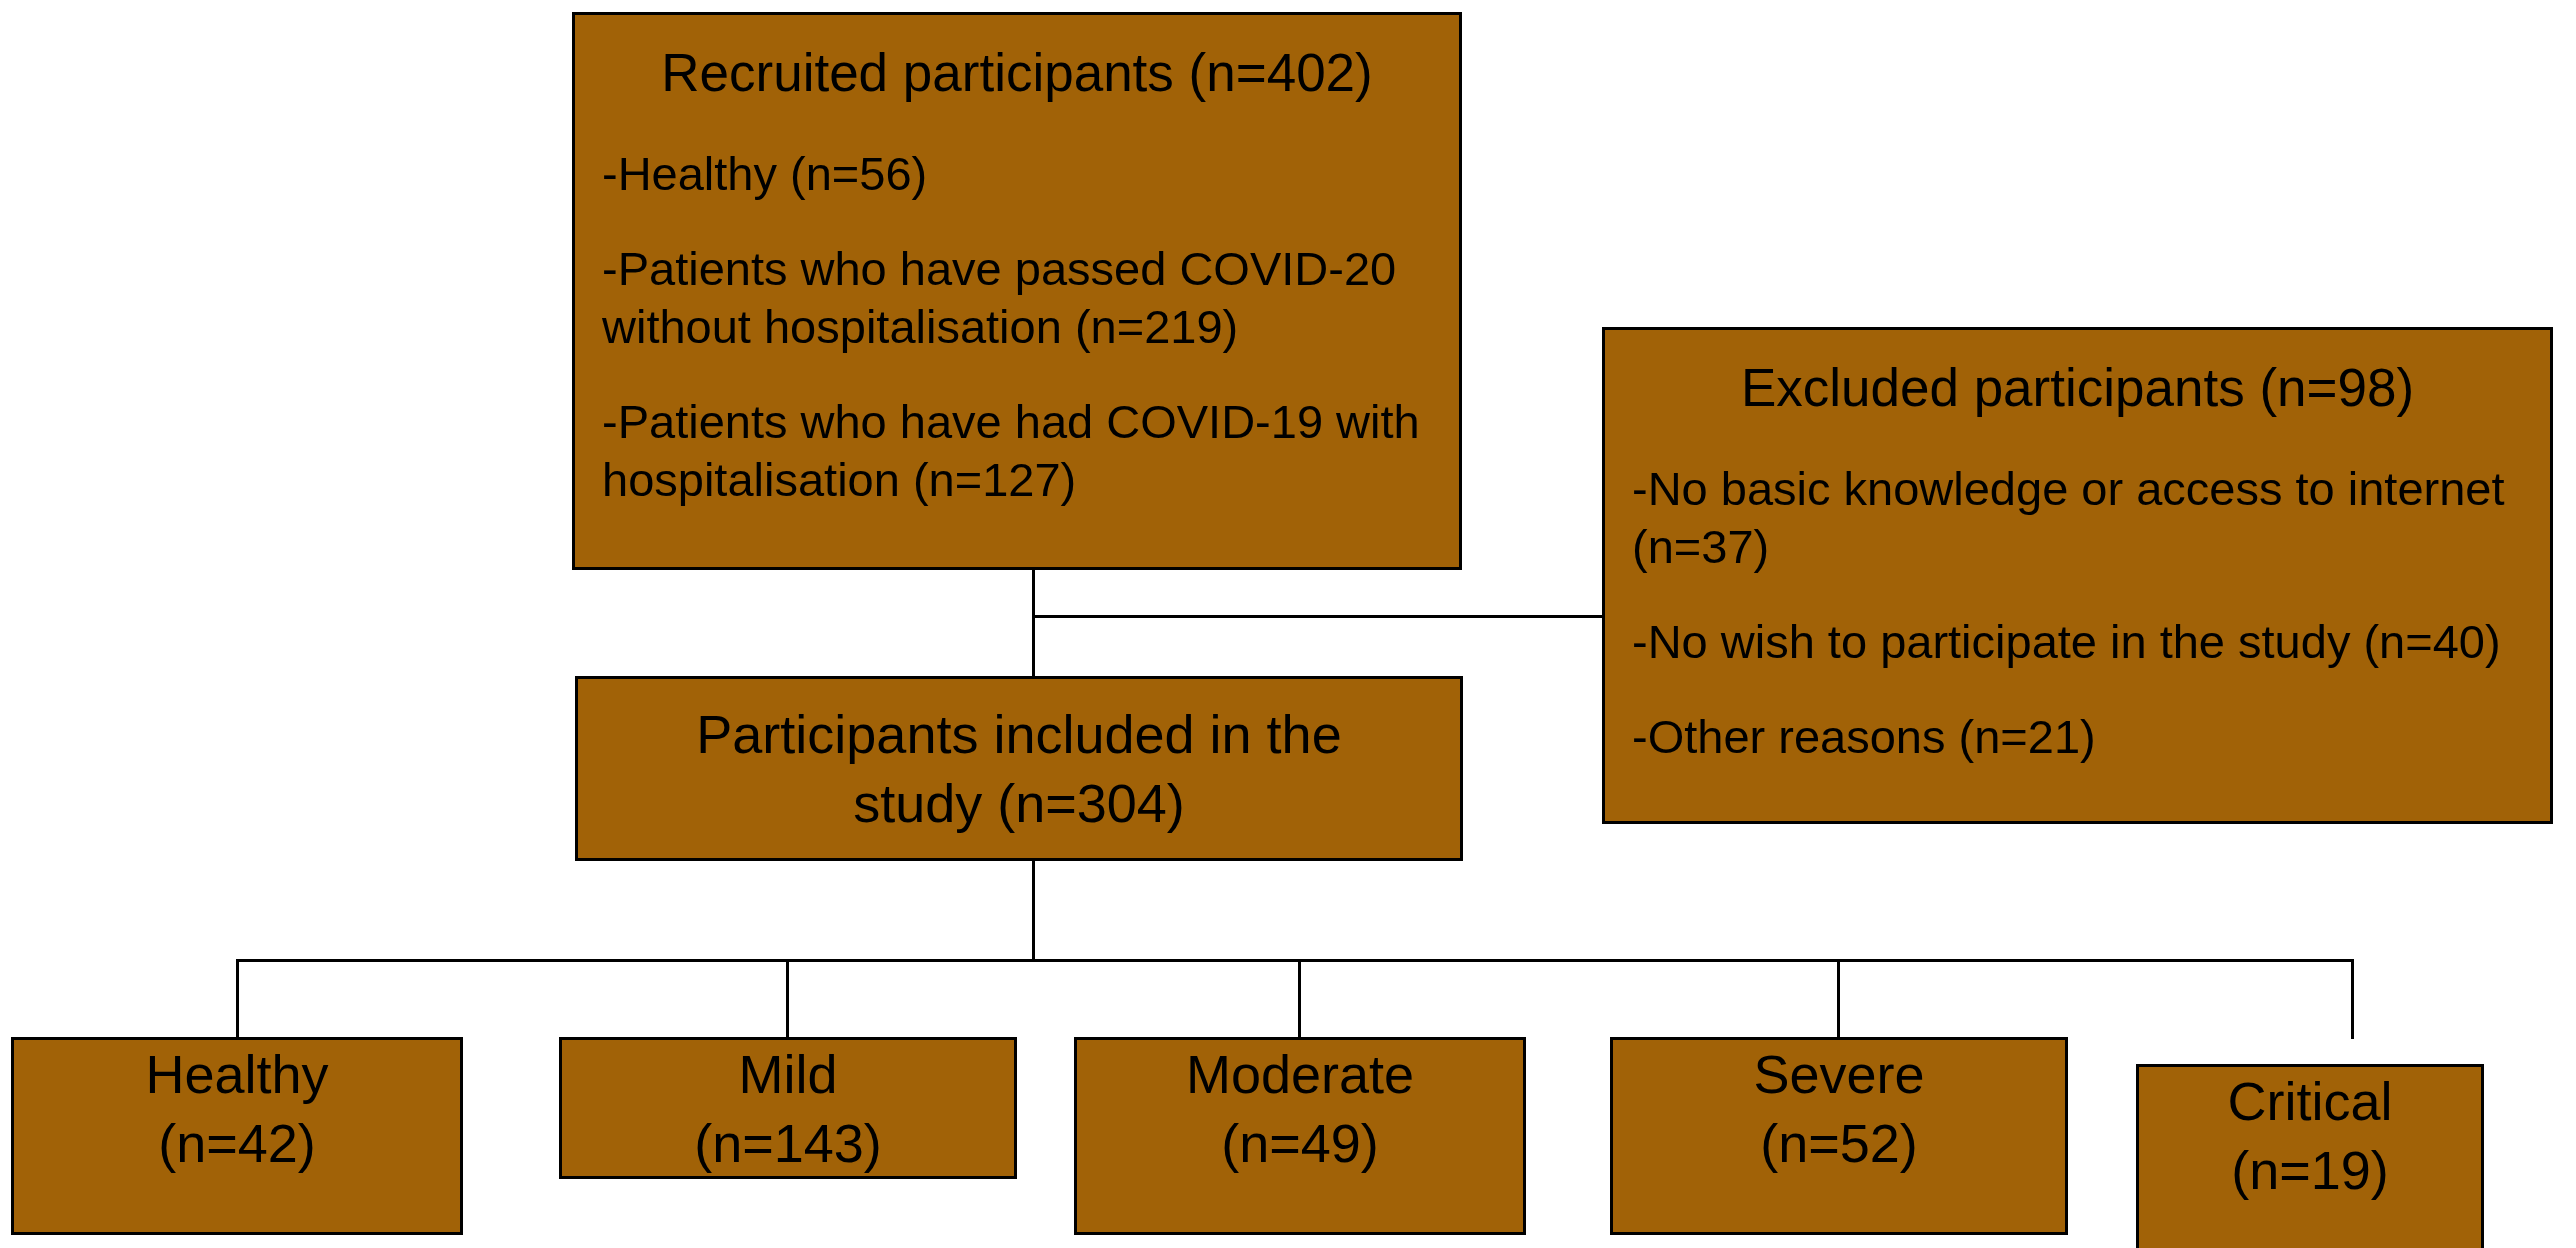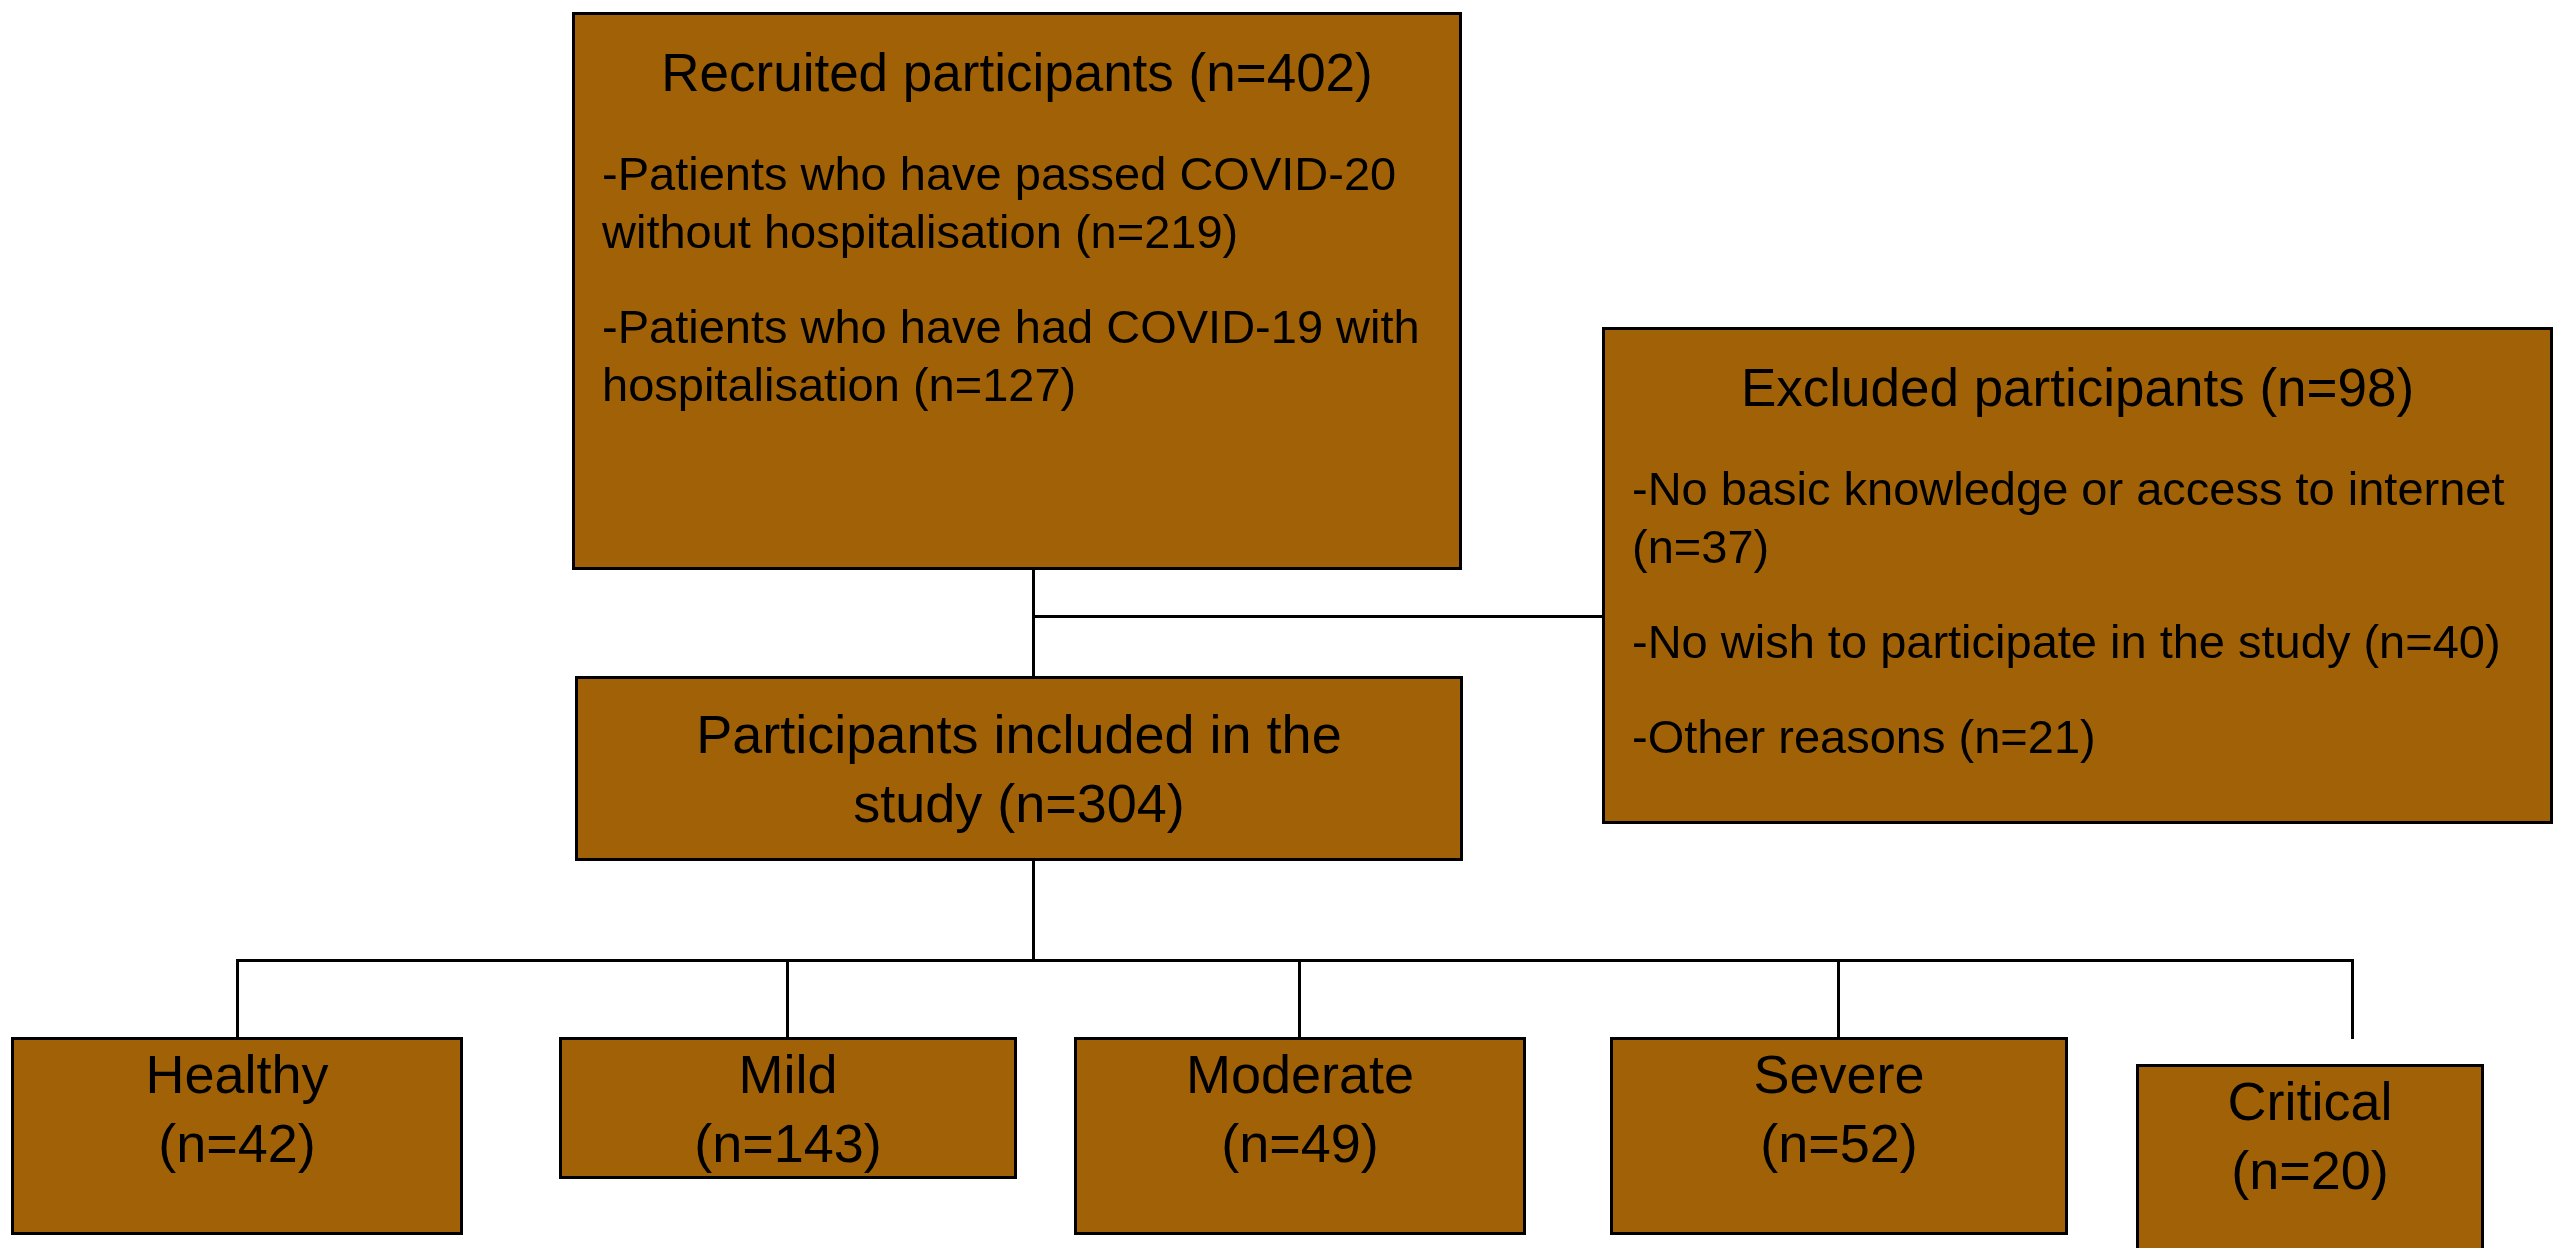--- a/index.html
+++ b/index.html
@@ -58,20 +58,21 @@
   }
 </style>
 </head>
 <body>
 
 <div class="page">
 
   <div class="box" style="left:572px; top:12px; width:890px; height:558px;">
     <div class="box-body">
       <div class="box-title">Recruited participants (n=402)</div>
+      <div class="box-item">-Healthy (n=56)</div>
       <div class="box-item">-Patients who have passed COVID-20
 without hospitalisation (n=219)</div>
       <div class="box-item">-Patients who have had COVID-19 with
 hospitalisation (n=127)</div>
     </div>
   </div>
 
   <div class="box" style="left:1602px; top:327px; width:951px; height:497px;">
     <div class="box-body">
       <div class="box-title">Excluded participants (n=98)</div>
@@ -112,17 +113,17 @@
     <div class="group-count">(n=49)</div>
   </div>
 
   <div class="box group-box" style="left:1610px; top:1037px; width:458px; height:198px;">
     <div class="group-label">Severe</div>
     <div class="group-count">(n=52)</div>
   </div>
 
   <div class="box group-box" style="left:2136px; top:1064px; width:348px; height:198px;">
     <div class="group-label">Critical</div>
-    <div class="group-count">(n=20)</div>
+    <div class="group-count">(n=19)</div>
   </div>
 
 </div>
 
 
 </body></html>

